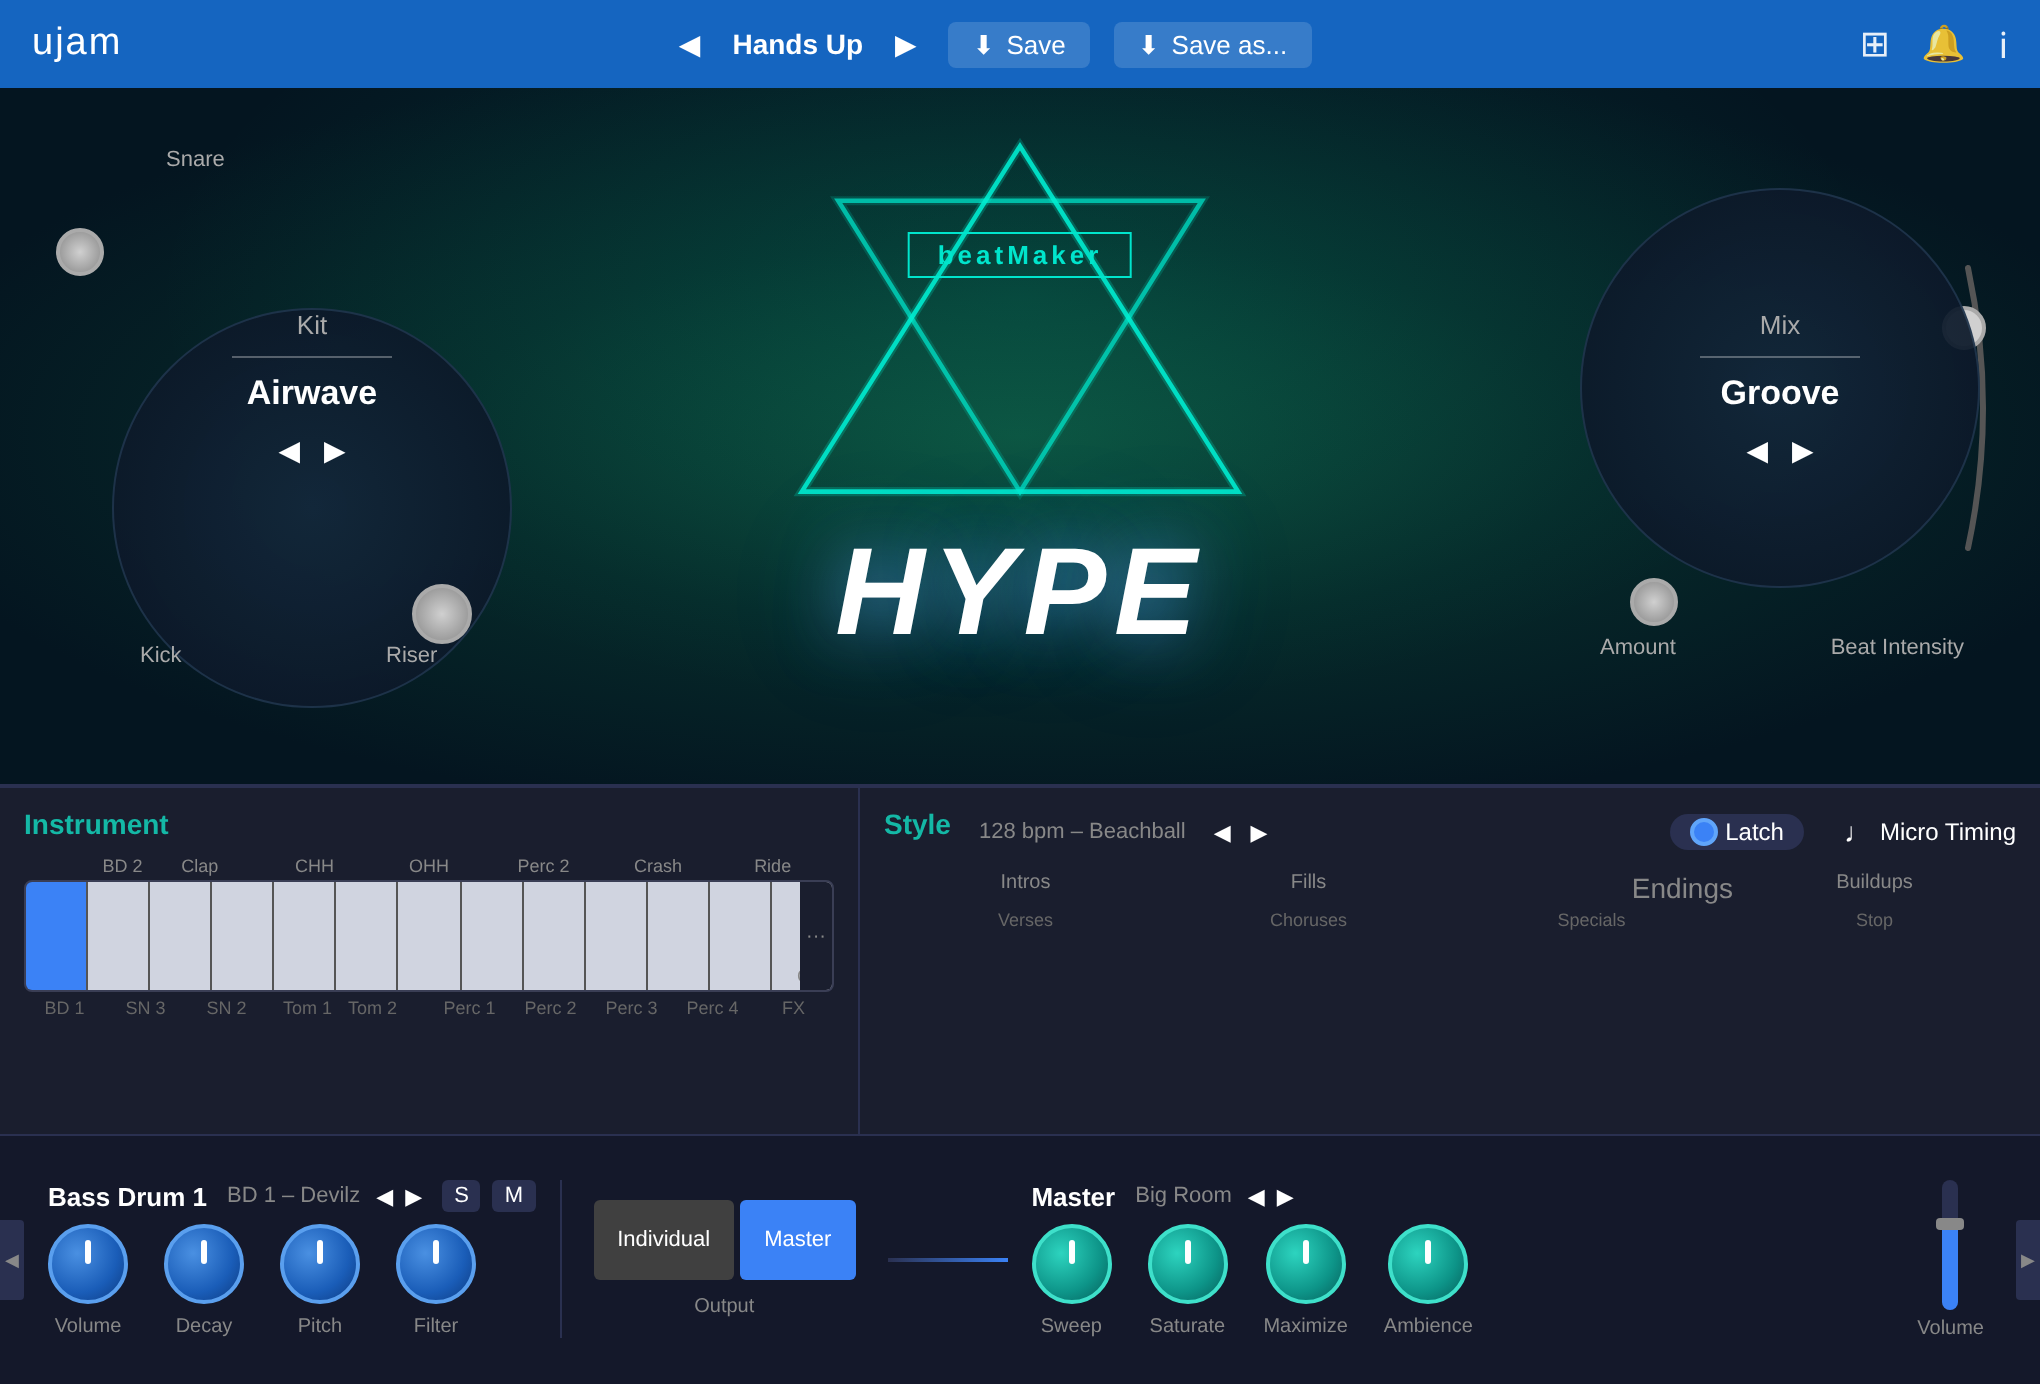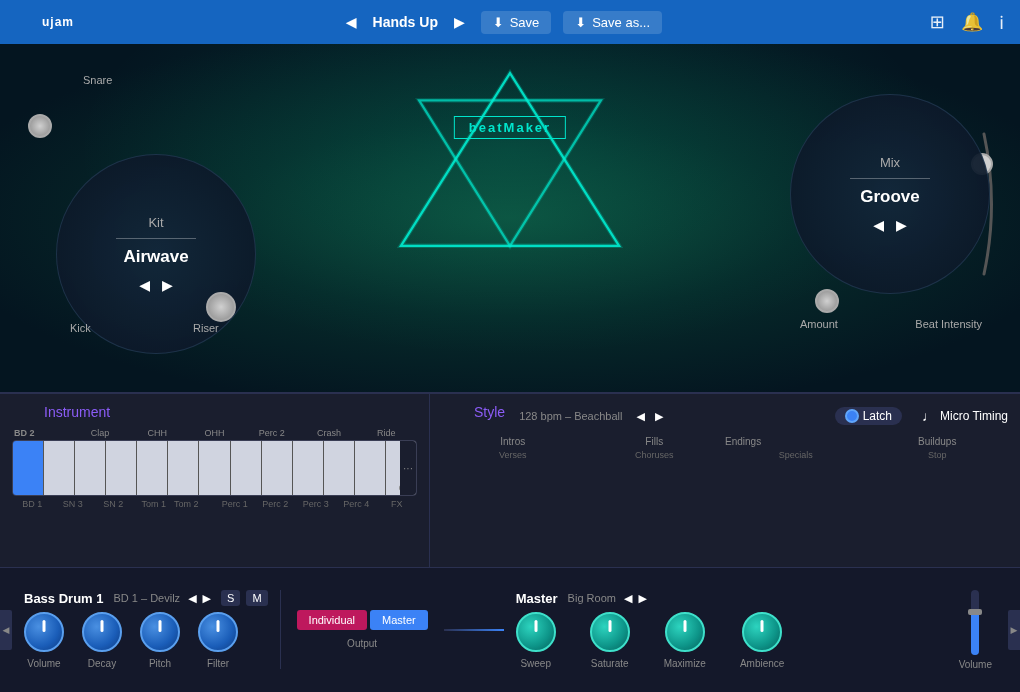--- a/index.html
+++ b/index.html
@@ -5,21 +5,21 @@
     * { margin: 0; padding: 0; box-sizing: border-box; }
     body { width: 1020px; height: 692px; overflow: hidden; font-family: 'Arial', sans-serif; background: #0a1628; }
 
     
     .topbar {
       display: flex; align-items: center;
       background: #1565c0;
       height: 44px; padding: 0 16px;
       justify-content: space-between;
     }
-    .topbar-logo { color: white; font-weight: 700; font-size: 12px; letter-spacing: 1px; margin-left: 26px; }
+    .topbar-logo { color: white; font-weight: 400; font-size: 19px; letter-spacing: 1px; }
     .topbar-center { display: flex; align-items: center; gap: 12px; }
     .topbar-preset { color: white; font-size: 14px; font-weight: 600; }
     .topbar-arrow { color: white; font-size: 14px; cursor: pointer; padding: 2px 4px; }
     .topbar-btn {
       display: flex; align-items: center; gap: 6px;
       color: white; font-size: 13px; font-weight: 500;
       background: rgba(255,255,255,0.15); border-radius: 4px;
       padding: 4px 12px; cursor: pointer; border: none;
     }
     .topbar-right { display: flex; align-items: center; gap: 16px; }
@@ -57,21 +57,21 @@
       letter-spacing: 4px; z-index: 10; white-space: nowrap;
     }
     .snare-label { position: absolute; left: 72px; top: 32px; color: #aaa; font-size: 11px; }
 
     .kit-circle {
       position: absolute; left: 28px; top: 60px;
       width: 200px; height: 200px;
       border-radius: 50%;
       background: radial-gradient(circle, rgba(20,40,60,0.9) 0%, rgba(10,20,35,0.95) 100%);
       border: 1px solid rgba(100,150,200,0.2);
-      display: flex; flex-direction: column; align-items: center; justify-content: center; gap: 4px;
+      display: flex; flex-direction: column; align-items: center; justify-content: flex-start; gap: 4px;
     }
     .kit-title { color: #aaa; font-size: 13px; }
     .kit-divider { width: 80px; height: 1px; background: rgba(255,255,255,0.3); margin: 4px 0; }
     .kit-name { color: white; font-size: 17px; font-weight: 700; }
     .kit-arrows { display: flex; gap: 12px; margin-top: 6px; }
     .kit-arrow { color: white; font-size: 14px; cursor: pointer; }
     .mix-circle {
       position: absolute; right: 10px; top: 0;
       width: 200px; height: 200px;
       border-radius: 50%;
@@ -91,21 +91,21 @@
     
     .instrument-style-row {
       display: flex; height: 175px;
       border-bottom: 1px solid #2a3050;
     }
 
     .instrument-panel {
       width: 430px; padding: 10px 12px;
       border-right: 1px solid #2a3050;
     }
-    .panel-title { color: #8b5cf6; font-size: 14px; font-weight: 400; margin-bottom: 8px; margin-left: 32px; }
+    .panel-title { color: #14b8a6; font-size: 14px; font-weight: 700; margin-bottom: 8px; }
 
     .style-panel {
       flex: 1; padding: 10px 12px;
     }
     .style-header { display: flex; align-items: center; gap: 10px; margin-bottom: 8px; }
     .latch-btn {
       display: flex; align-items: center; gap: 4px;
       color: white; font-size: 12px; background: #2a3050; border-radius: 12px;
       padding: 2px 10px; cursor: pointer; margin-left: auto;
     }
@@ -201,20 +201,21 @@
         <span class="kit-arrow">◀</span>
         <span class="kit-arrow">▶</span>
       </div>
     </div>
     <span style="position:absolute; left:42px; top:228px; color:#aaa; font-size:11px;">Kick</span>
     <span style="position:absolute; left:165px; top:228px; color:#aaa; font-size:11px;">Riser</span>
 
     <div style="position:absolute; left:178px; top:198px; width:30px; height:30px; border-radius:50%; background:radial-gradient(circle, #d0d0d0, #888); border:2px solid #aaa; cursor:pointer;"></div>
   </div>
 
+  <div class="hype-text">HYPE</div>
 
   <div style="position:absolute; right:20px; top:50px; width:220px;">
 
     <svg style="position:absolute; right:-4px; top:30px; width:50px; height:160px;" viewBox="0 0 50 160">
       <path d="M 30,10 Q 45,80 30,150" fill="none" stroke="#555" stroke-width="3" stroke-linecap="round"></path>
       <circle cx="28" cy="40" r="10" fill="radial-gradient(circle, #d0d0d0, #888)"></circle>
       <circle cx="28" cy="40" r="10" fill="#d0d0d0" stroke="#aaa" stroke-width="2"></circle>
     </svg>
 
     <div class="mix-circle">
@@ -234,21 +235,21 @@
 </div>
 
 <div class="bottom-section">
 
   <div class="instrument-style-row">
 
     <div class="instrument-panel">
       <div class="panel-title">Instrument</div>
 
       <div style="display:flex; padding: 0 2px; margin-bottom:2px;">
-        <div style="font-size:9px;color:#888;flex:1;text-align:left;font-weight:bold;">BD 2</div>
+        <div style="font-size:9px;color:#888;flex:1;text-align:right;">BD 2</div>
         <div style="font-size:9px;color:#888;flex:1;text-align:center;">Clap</div>
         <div style="font-size:9px;color:#888;flex:1;text-align:center;">CHH</div>
         <div style="font-size:9px;color:#888;flex:1;text-align:center;">OHH</div>
         <div style="font-size:9px;color:#888;flex:1;text-align:center;">Perc 2</div>
         <div style="font-size:9px;color:#888;flex:1;text-align:center;">Crash</div>
         <div style="font-size:9px;color:#888;flex:1;text-align:center;">Ride</div>
       </div>
 
       <div style="position:relative;height:56px;background:#2a2e40;border-radius:4px;border:1px solid #3a3e55;overflow:hidden;">
 
@@ -301,21 +302,21 @@
         </div>
         <div class="micro-timing-btn" style="margin-left:10px;">
           <span style="font-size:14px;">♩</span>
           <span>Micro Timing</span>
         </div>
       </div>
 
       <div style="display:flex;margin-bottom:2px;">
         <div style="font-size:10px;color:#888;flex:1;text-align:center;">Intros</div>
         <div style="font-size:10px;color:#888;flex:1;text-align:center;">Fills</div>
-        <div style="font-size:10px;color:#888;flex:1;text-align:left;">Endings</div>
+        <div style="font-size:14px;color:#888;flex:1;text-align:right;">Endings</div>
         <div style="font-size:10px;color:#888;flex:1;text-align:center;">Buildups</div>
       </div>
 
 
       <div style="display:flex;margin-top:3px;">
         <div style="font-size:9px;color:#666;flex:1;text-align:center;">Verses</div>
         <div style="font-size:9px;color:#666;flex:1;text-align:center;">Choruses</div>
         <div style="font-size:9px;color:#666;flex:1;text-align:center;">Specials</div>
         <div style="font-size:9px;color:#666;flex:1;text-align:center;">Stop</div>
       </div>
@@ -352,36 +353,36 @@
         </div>
         <div class="knob-group">
           <div class="knob-blue"></div>
           <span class="knob-label">Filter</span>
         </div>
       </div>
     </div>
 
     <div style="display:flex;flex-direction:column;align-items:center;padding:0 16px;gap:4px;">
       <div style="display:flex;gap:3px;">
-        <button style="background:#be185d;color:white;font-size:11px;border-radius:3px;padding:4px 12px;cursor:pointer;border:none;">Individual</button>
+        <button style="background:#404040;color:white;font-size:11px;border-radius:3px;padding:14px 12px;cursor:pointer;border:none;">Individual</button>
         <button style="background:#3b82f6;color:white;font-size:11px;border-radius:3px;padding:4px 12px;cursor:pointer;border:none;">Master</button>
       </div>
       <span style="color:#888;font-size:10px;margin-top:4px;">Output</span>
     </div>
 
     <div style="width:60px;height:2px;background:linear-gradient(to right, #2a3050, #3b82f6);"></div>
 
     <div style="padding:0 12px;flex:1;">
       <div style="display:flex;align-items:center;gap:6px;margin-bottom:6px;">
         <span style="color:white;font-size:13px;font-weight:700;">Master</span>
         <span style="color:#888;font-size:11px;margin-left:4px;">Big Room</span>
         <span style="color:white;font-size:11px;cursor:pointer;margin-left:2px;">◀</span>
         <span style="color:white;font-size:11px;cursor:pointer;">▶</span>
       </div>
-      <div style="display:flex;gap:34px;align-items:flex-end;">
+      <div style="display:flex;gap:18px;align-items:flex-end;">
         <div class="knob-group">
           <div class="knob-teal"></div>
           <span class="knob-label">Sweep</span>
         </div>
         <div class="knob-group">
           <div class="knob-teal"></div>
           <span class="knob-label">Saturate</span>
         </div>
         <div class="knob-group">
           <div class="knob-teal"></div>

